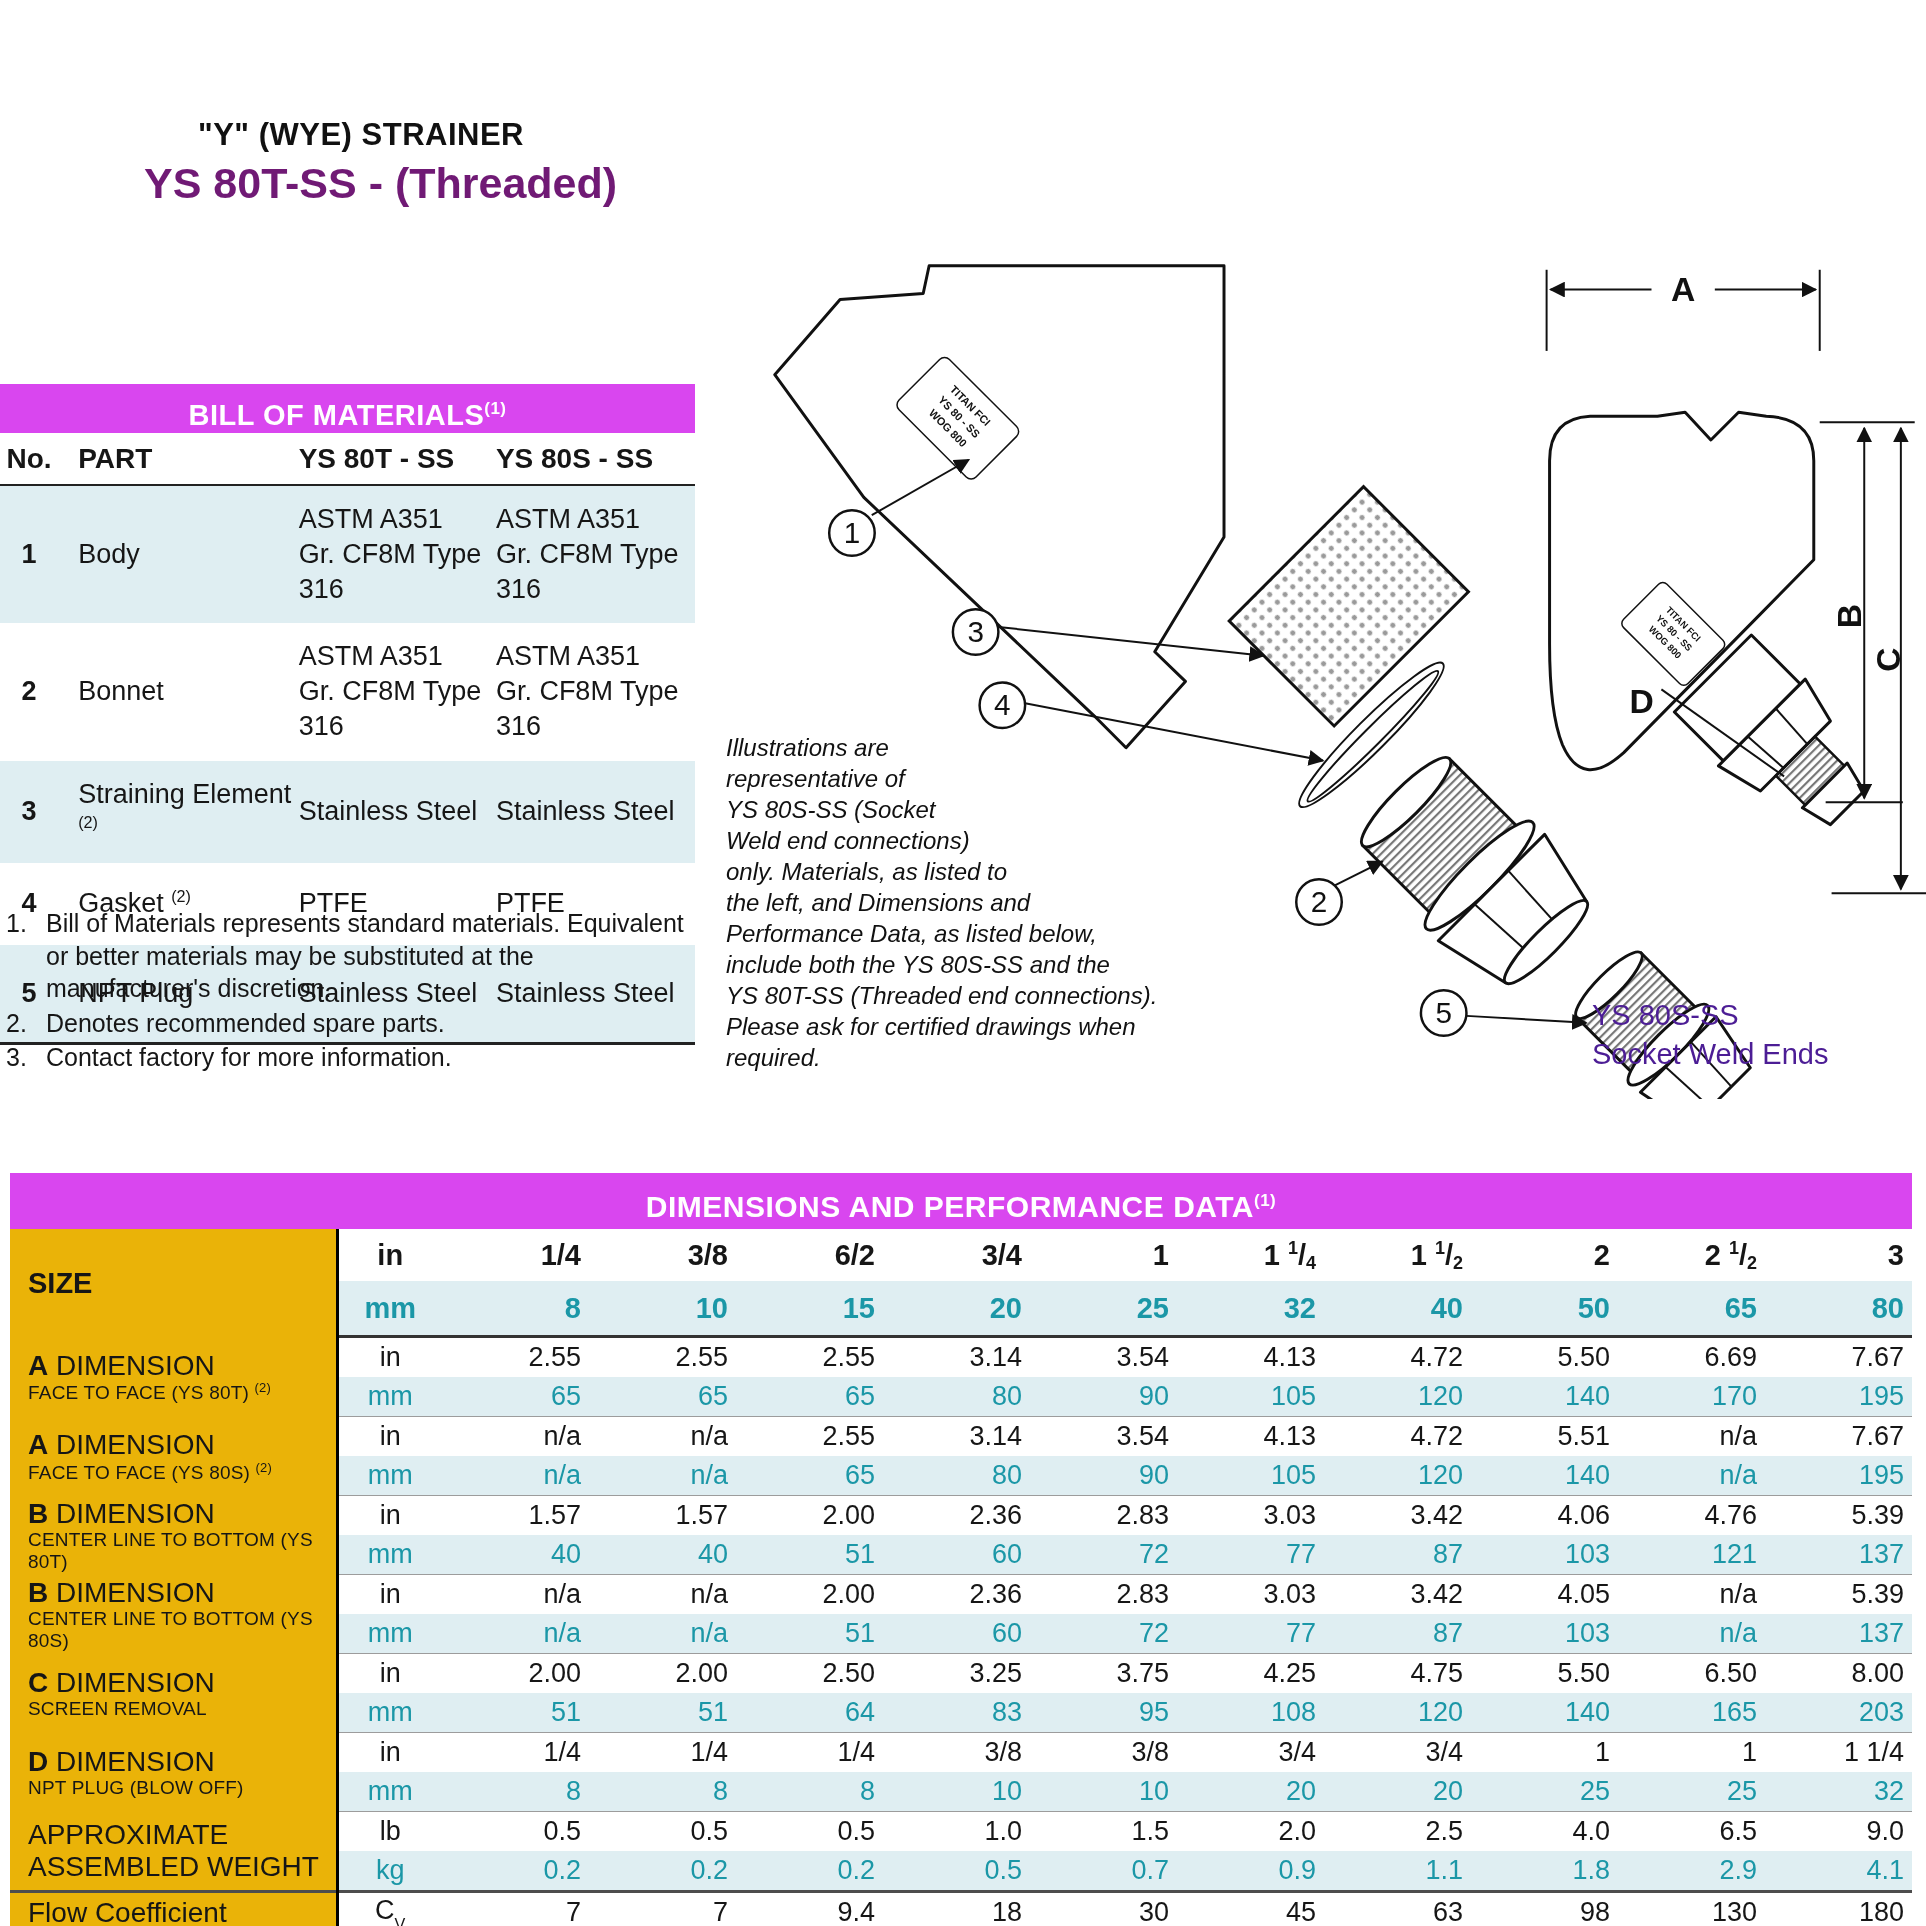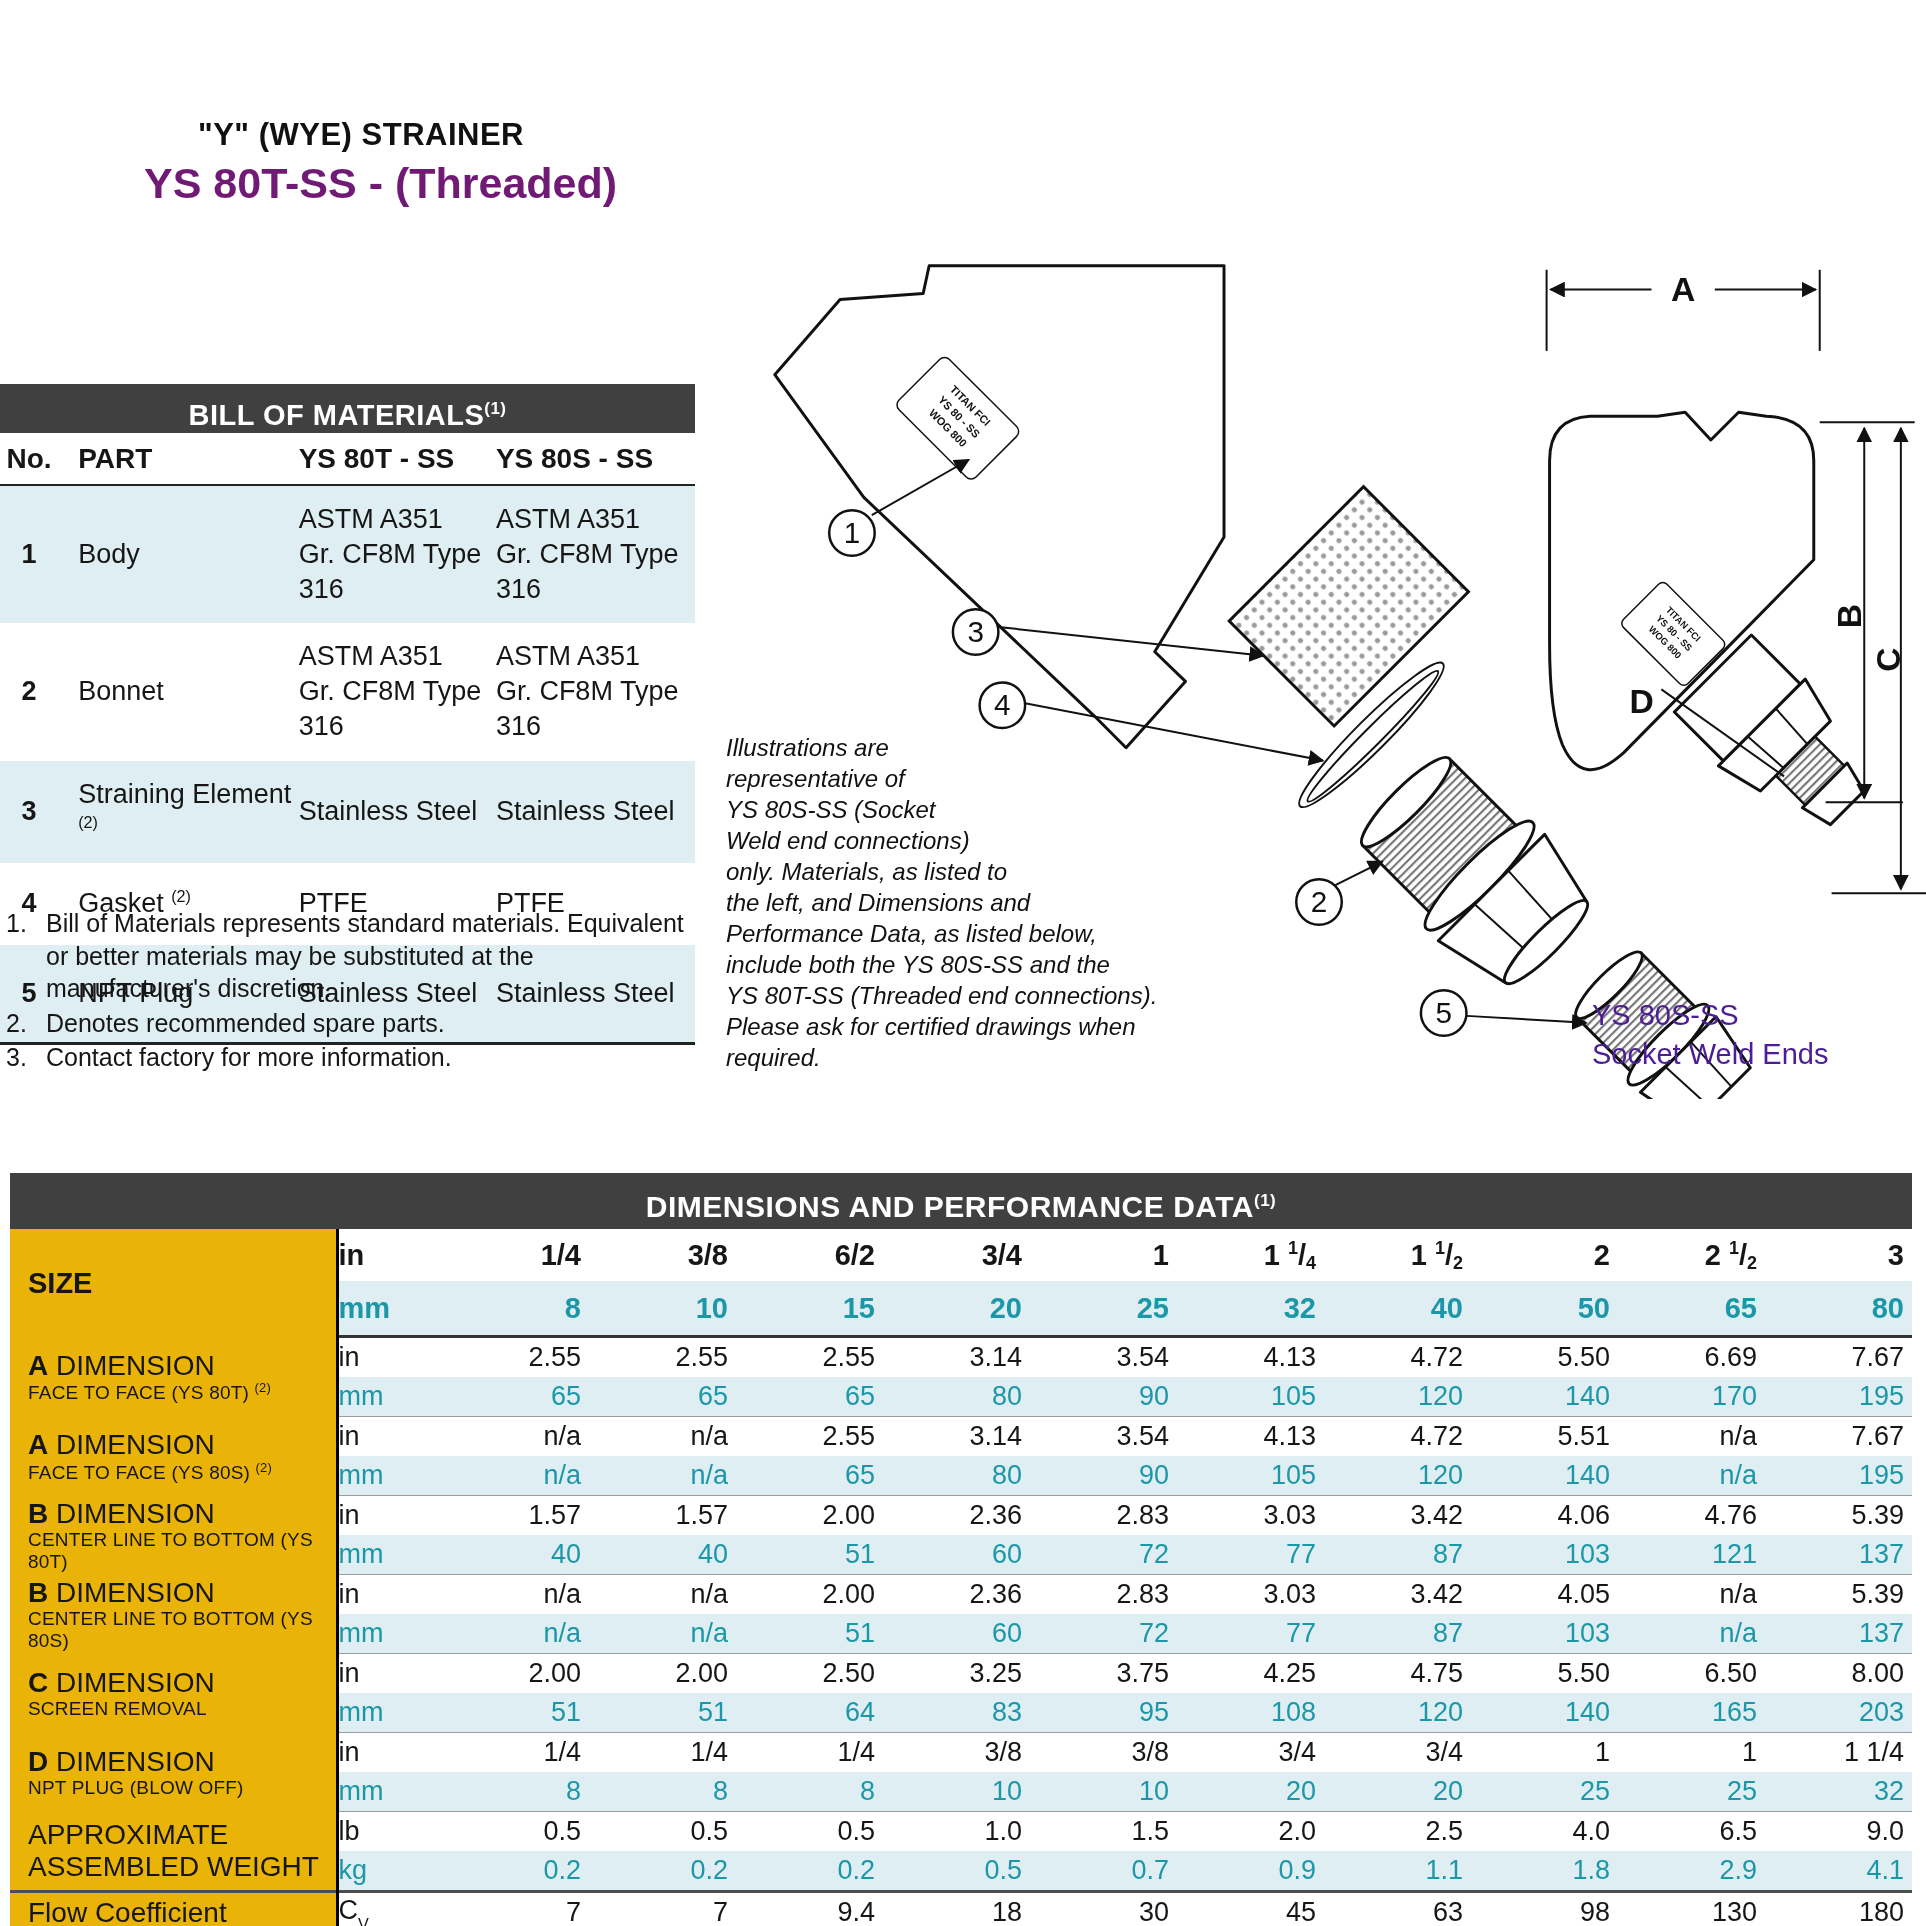--- a/index.html
+++ b/index.html
@@ -6,21 +6,21 @@
   .page{position:relative;width:1927px;height:1927px;background:#fff;overflow:hidden;
         font-family:"Liberation Sans", sans-serif;color:#161616;}
   sup{font-size:60%;}
   
   .title-block{position:absolute;left:0;top:117px;width:693px;}
   .t1{margin-left:198px;font-size:31px;font-weight:bold;letter-spacing:0.5px;color:#111;}
   .t2{margin-left:144px;margin-top:6px;font-size:43px;font-weight:bold;color:#701a75;}
   .t3{margin-left:111px;margin-top:10px;font-size:28px;font-weight:bold;color:#111;}
   
   .bom-wrap{position:absolute;left:0;top:384px;width:695px;}
-  .band{background:#404040;color:#fff;font-weight:bold;text-align:center;}
+  .band{background:#d946ef;color:#fff;font-weight:bold;text-align:center;}
   .bom-band{height:49px;line-height:49px;font-size:29px;letter-spacing:0.5px;}
   .bom-band sup{font-size:17px;}
   #bom-table{width:100%;border-collapse:collapse;border-bottom:3px solid #222;}
   #bom-table th{font-size:28px;font-weight:bold;text-align:left;height:51px;
                 border-bottom:2px solid #222;padding:0;}
   #bom-table th.c-no{width:59px;text-align:center;}
   #bom-table td{font-size:27px;vertical-align:middle;padding:16px 0;line-height:1.3;}
   #bom-table .c-no{width:59px;text-align:center;font-weight:bold;}
   #bom-table .c-part{width:228px;padding-left:20px;}
   #bom-table th.c-part{padding-left:20px;}
@@ -57,21 +57,21 @@
   #dims-table col.c-lbl{width:327px;}
   #dims-table col.c-unit{width:105px;}
   #dims-table td{padding:0;}
   .lblcell,#size-label-cell{background:#eab308;border-right:3px solid #000000;
      vertical-align:middle;padding-left:18px !important;line-height:1.12;}
   #size-label-cell{font-size:30px;font-weight:bold;}
   .lm{font-size:28px;}
   .lm b{font-weight:bold;}
   .ls{font-size:19px;letter-spacing:0.2px;}
   .ls sup{font-size:13px;}
-  .unit{font-size:27px;}
+  .unit{text-align:center;font-size:27px;}
   .val{text-align:right;padding-right:8px !important;font-size:27px;}
   tr.shade td{border-bottom:1px solid #9c9c9c;}
   tr.shade .unit,tr.shade .val{background:#dfeef2;}
   .teal{color:#1b97a7;}
   #size-in-row td{height:52px;font-weight:bold;font-size:29px;}
   #size-mm-row td{height:54px;font-weight:bold;font-size:29px;border-bottom:3px solid #333;}
   #size-mm-row .unit,#size-mm-row .val{background:#dfeef2;color:#1b97a7;}
   #dims-body td{height:39px;}
   tr.flow td{border-top:3px solid #4d4d4d;}
   .us{font-size:60%;position:relative;top:4px;}

